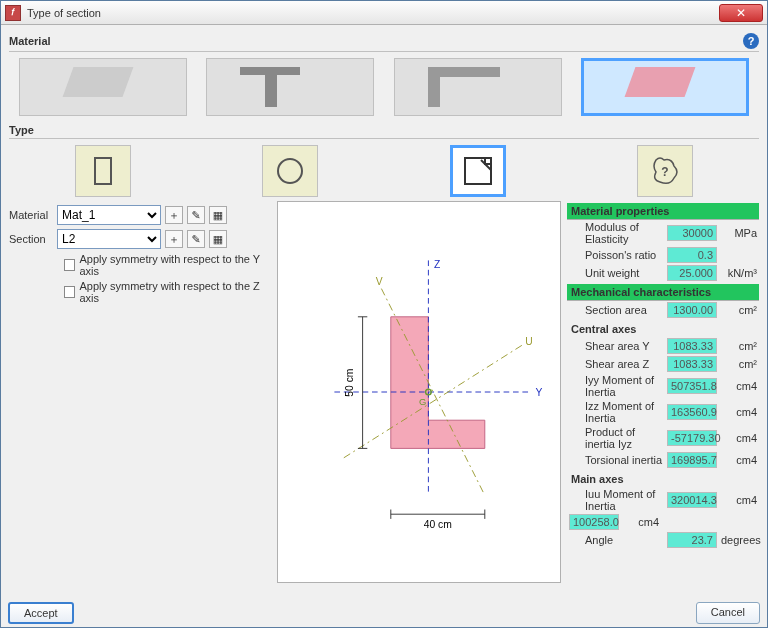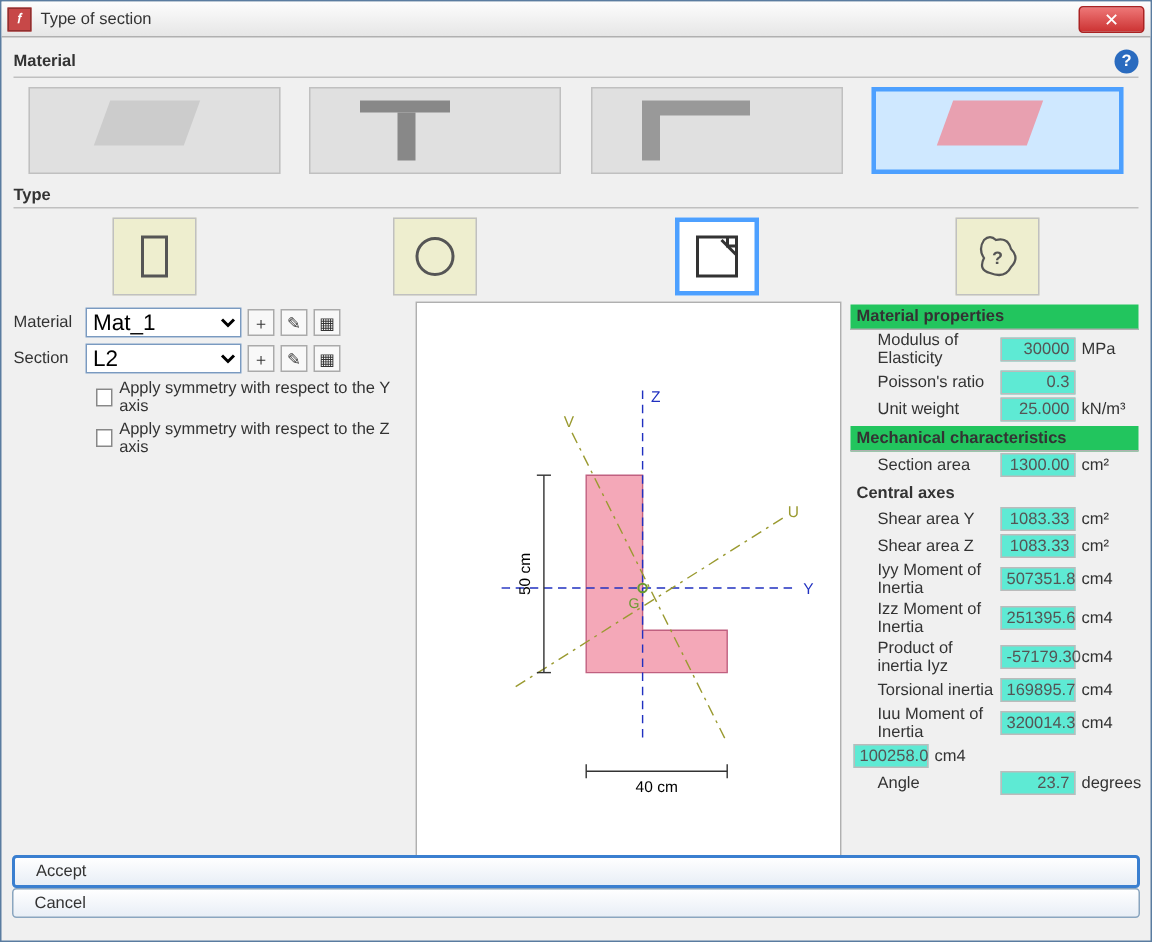--- a/index.html
+++ b/index.html
@@ -125,21 +125,21 @@
   }
   .left-panel { width: 262px; padding-top: 4px; }
   .form-row {
     display: flex; align-items: center;
     margin-bottom: 4px;
     gap: 4px;
   }
   .form-row label { width: 44px; }
   .form-row select {
     width: 104px; height: 20px;
-    font-size: 15px;
+    font-size: 12px;
     border: 1px solid #7a9ac0;
     background: #fff;
   }
   .mini-btn {
     width: 18px; height: 18px;
     border: 1px solid #aaa;
     background: #f8f8f8;
     display: flex; align-items: center; justify-content: center;
     font-size: 11px;
     cursor: pointer;
@@ -181,26 +181,26 @@
   }
   .prop-row .plabel { flex: 1; margin-left: 16px; }
   .prop-row .pval {
     width: 50px; height: 16px;
     border: 1px solid #bbb;
     background: #5eead4;
     text-align: right;
     padding: 1px 3px;
     color: #555;
   }
-  .prop-row .punit { width: 36px; }
+  .prop-row .punit { width: 36px; text-align: right; }
 
   .footer {
     position: absolute;
-    bottom: 16px; left: 8px; right: 8px;
-    display: flex; justify-content: space-between; flex-direction: column;
+    bottom: 4px; left: 8px; right: 8px;
+    display: flex; justify-content: space-between;
   }
   .btn {
     border: 1px solid #8aa6c0;
     background: linear-gradient(#fff, #e8eef6);
     padding: 3px 14px;
     border-radius: 3px;
     cursor: pointer;
   }
   .btn.primary { border: 2px solid #3a7fd0; }
 </style>
@@ -371,34 +371,35 @@
           <span class="pval">1083.33</span>
           <span class="punit">cm²</span>
         </div>
       <div class="prop-row">
           <span class="plabel">Iyy Moment of Inertia</span>
           <span class="pval">507351.8</span>
           <span class="punit">cm4</span>
         </div>
       <div class="prop-row">
           <span class="plabel">Izz Moment of Inertia</span>
-          <span class="pval">251395.6</span>
+          <span class="pval">163560.9</span>
           <span class="punit">cm4</span>
         </div>
       <div class="prop-row">
           <span class="plabel">Product of inertia Iyz</span>
           <span class="pval">-57179.30</span>
           <span class="punit">cm4</span>
         </div>
       <div class="prop-row">
           <span class="plabel">Torsional inertia</span>
           <span class="pval">169895.7</span>
           <span class="punit">cm4</span>
         </div>
 
+      <div class="section-hdr" style="font-weight:bold;background:none;border:none;">Main axes</div>
       <div class="prop-row">
           <span class="plabel">Iuu Moment of Inertia</span>
           <span class="pval">320014.3</span>
           <span class="punit">cm4</span>
         </div>
       <div class="prop-row">
           <span class="pval">100258.0</span>
           <span class="punit">cm4</span>
         </div>
       <div class="prop-row">

